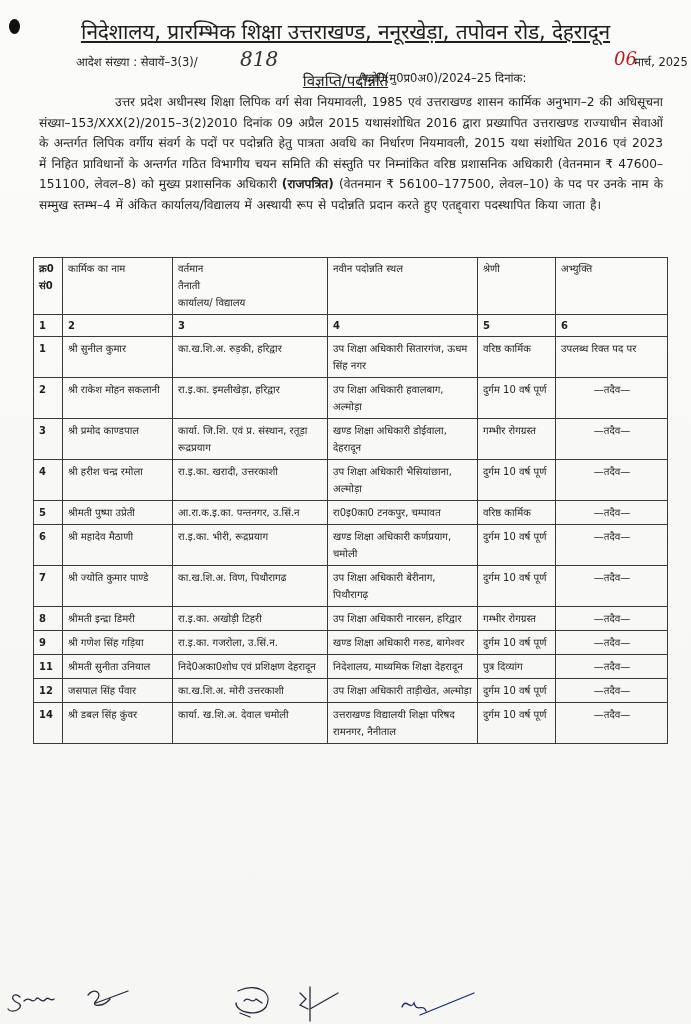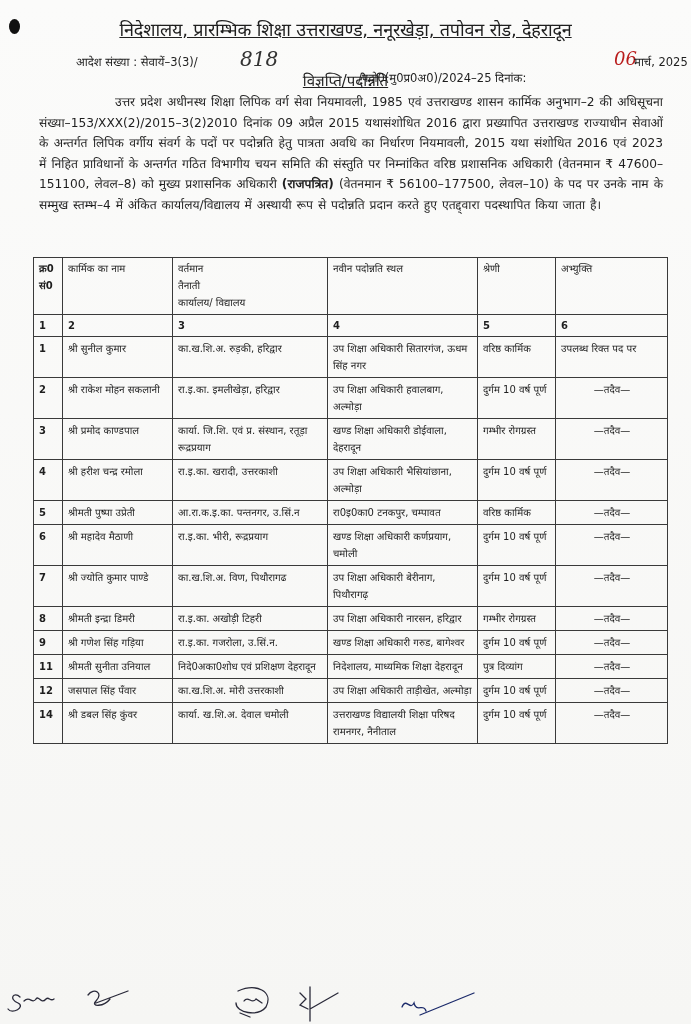--- a/index.html
+++ b/index.html
@@ -26,21 +26,21 @@
       left: 9px; top: 19px;
       width: 11px; height: 15px;
       border-radius: 50%;
       background: #111;
     }
     .header-title {
       position: absolute;
       left: 0; right: 0;
       top: 17px;
       text-align: center;
-      font-size: 18px;
+      font-size: 21px;
       text-decoration: underline;
       letter-spacing: -0.2px;
     }
     .order-line {
       position: absolute;
       top: 51px;
       left: 76px;
       right: 14px;
       font-size: 11.5px;
       white-space: nowrap;

